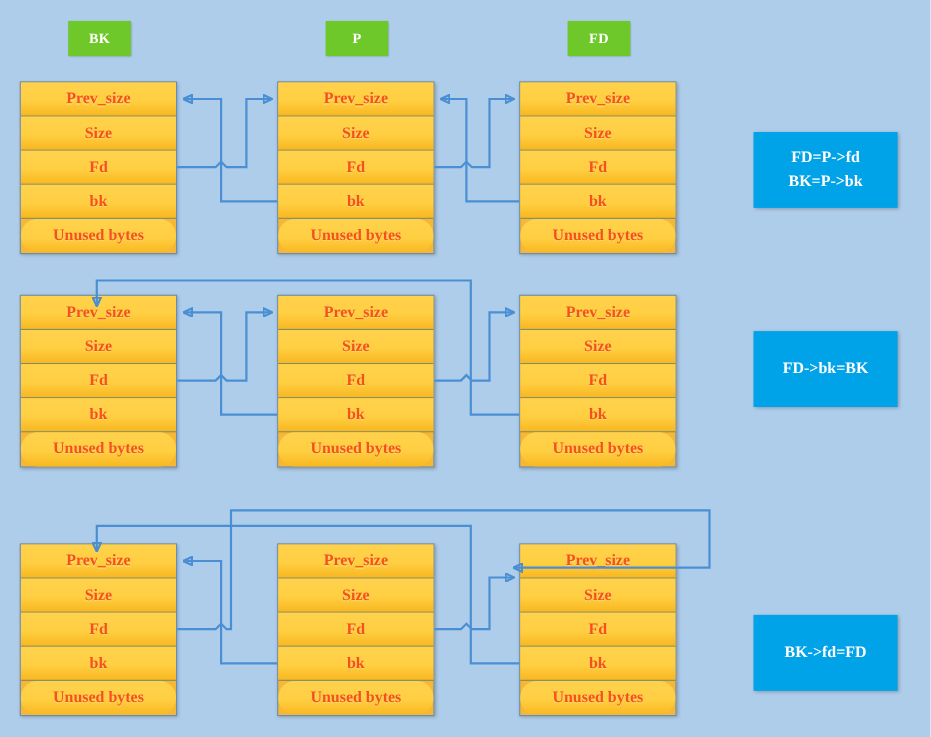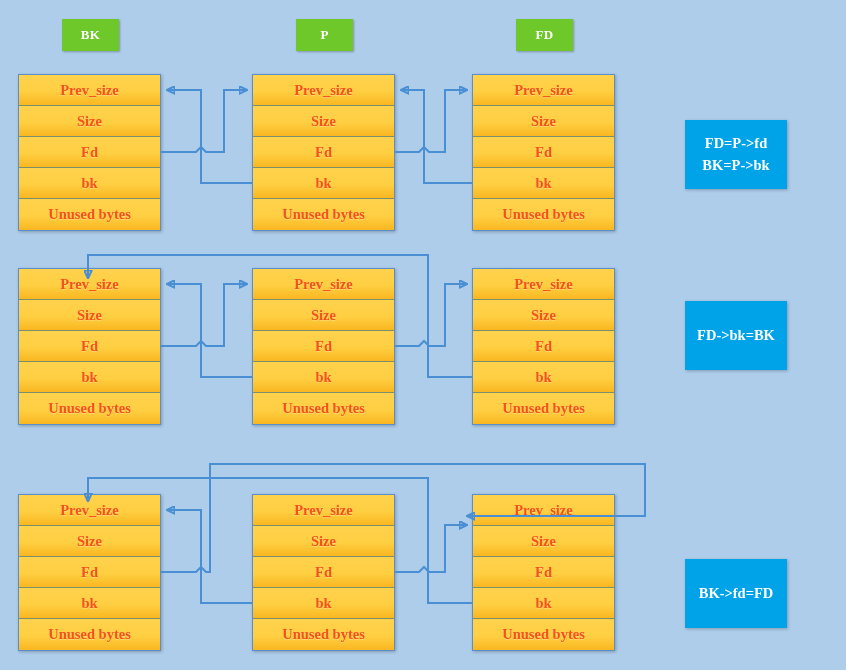--- a/index.html
+++ b/index.html
@@ -49,26 +49,27 @@
     display: flex;
     align-items: center;
     justify-content: center;
     color: #f4511e;
     font-weight: bold;
     font-size: 14.5px;
     text-shadow: 0 1px 0 rgba(255,255,255,0.25);
   }
   .chunk-row:last-child {
     border-bottom: none;
+    border-radius: 15px;
   }
 
   
   .callout {
     position: absolute;
-    width: 102px;
+    width: 131px;
     background: #00a2e8;
     box-shadow: 1px 1px 3px rgba(0,0,0,0.25);
     display: flex;
     flex-direction: column;
     align-items: center;
     justify-content: center;
     color: #ffffff;
     font-weight: bold;
     font-size: 14.5px;
     line-height: 1.45;

